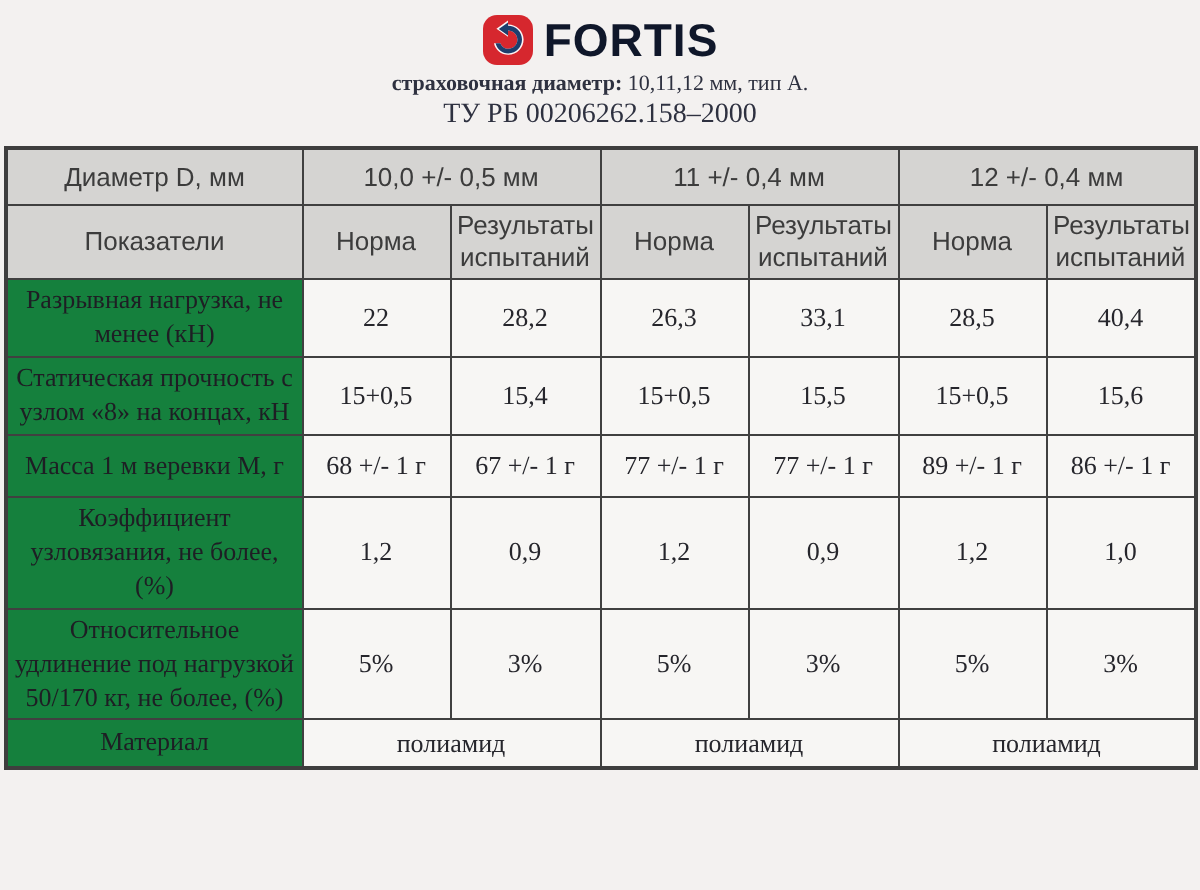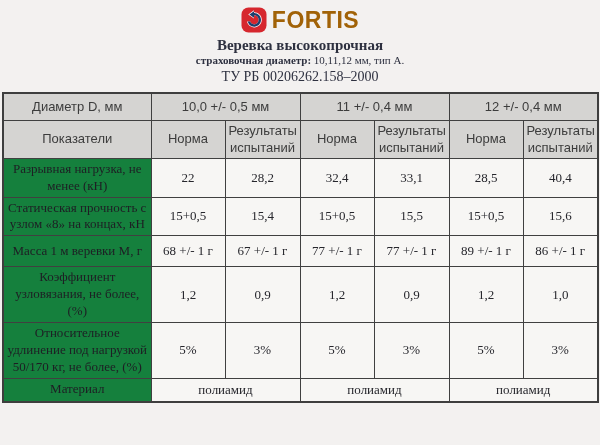--- a/index.html
+++ b/index.html
@@ -12,21 +12,21 @@
   }
   .header { text-align: center; padding-top: 6px; }
   .logo-row {
     display: flex; align-items: center; justify-content: center;
     gap: 5px; height: 28px;
   }
   .logo-icon { width: 26px; height: 26px; display: inline-block; }
   .brand {
     font-family: "Liberation Sans", sans-serif;
     font-weight: bold; font-size: 23px; letter-spacing: 0.5px;
-    color: #a16207;
+    color: #0f172a;
   }
   .title-block { margin-top: 2px; line-height: 1.22; color: #2e3140; }
   .title-line1 { font-weight: bold; font-size: 15px; }
   .title-line2 { font-size: 11px; }
   .title-line2 .b { font-weight: bold; }
   .title-line3 { font-size: 14px; }
 
   table.spec {
     border-collapse: collapse;
     table-layout: fixed;
@@ -76,21 +76,20 @@
     <span class="logo-icon">
       <svg viewBox="0 0 26 26" width="26" height="26">
         <rect x="0.5" y="0.5" width="25" height="25" rx="7" fill="#d6272e"></rect>
         <path d="M13 5.2 C17.4 5.2 20.8 8.5 20.8 12.8 C20.8 17.1 17.4 20.4 13.2 20.4 C9.6 20.4 6.6 17.9 6.0 14.6 L9.2 14.6 C9.8 16.3 11.3 17.4 13.2 17.4 C15.7 17.4 17.7 15.4 17.7 12.8 C17.7 10.2 15.6 8.2 13 8.2 L13 11.4 L7.2 7.4 L13 3.2 Z" fill="#ffffff" opacity="0.95"></path>
         <path d="M13 5.9 C16.9 5.9 20 9 20 12.8 C20 16.6 17 19.7 13.2 19.7 C10 19.7 7.4 17.5 6.8 14.6 L9.2 14.6 C9.8 16.3 11.3 17.4 13.2 17.4 C15.7 17.4 17.7 15.4 17.7 12.8 C17.7 10.2 15.6 8.2 13 8.2 L13 10.8 L8.4 7.5 L13 4.2 Z" fill="#1d3e6d"></path>
       </svg>
     </span>
     <span class="brand">FORTIS</span>
   </div>
   <div class="title-block">
-    <div class="title-line1">Веревка высокопрочная</div>
     <div class="title-line2"><span class="b">страховочная диаметр:</span><span> 10,11,12 мм, тип А.</span></div>
     <div class="title-line3">ТУ РБ 00206262.158–2000</div>
   </div>
 </div>
 
 <table class="spec">
   <colgroup>
     <col style="width:148px">
       <col style="width:74px">
       <col style="width:75px">
@@ -112,21 +111,21 @@
     <td class="hdr">Результаты испытаний</td>
     <td class="hdr g">Норма</td>
     <td class="hdr">Результаты испытаний</td>
     <td class="hdr g">Норма</td>
     <td class="hdr">Результаты испытаний</td>
   </tr>
   <tr class="r0">
     <td class="lbl">Разрывная нагрузка, не менее (кН)</td>
     <td class="g">22</td>
     <td>28,2</td>
-    <td class="g">32,4</td>
+    <td class="g">26,3</td>
     <td>33,1</td>
     <td class="g">28,5</td>
     <td>40,4</td>
   </tr>
   <tr class="r1">
     <td class="lbl">Статическая прочность с узлом «8» на концах, кН</td>
     <td class="g">15+0,5</td>
     <td>15,4</td>
     <td class="g">15+0,5</td>
     <td>15,5</td>

